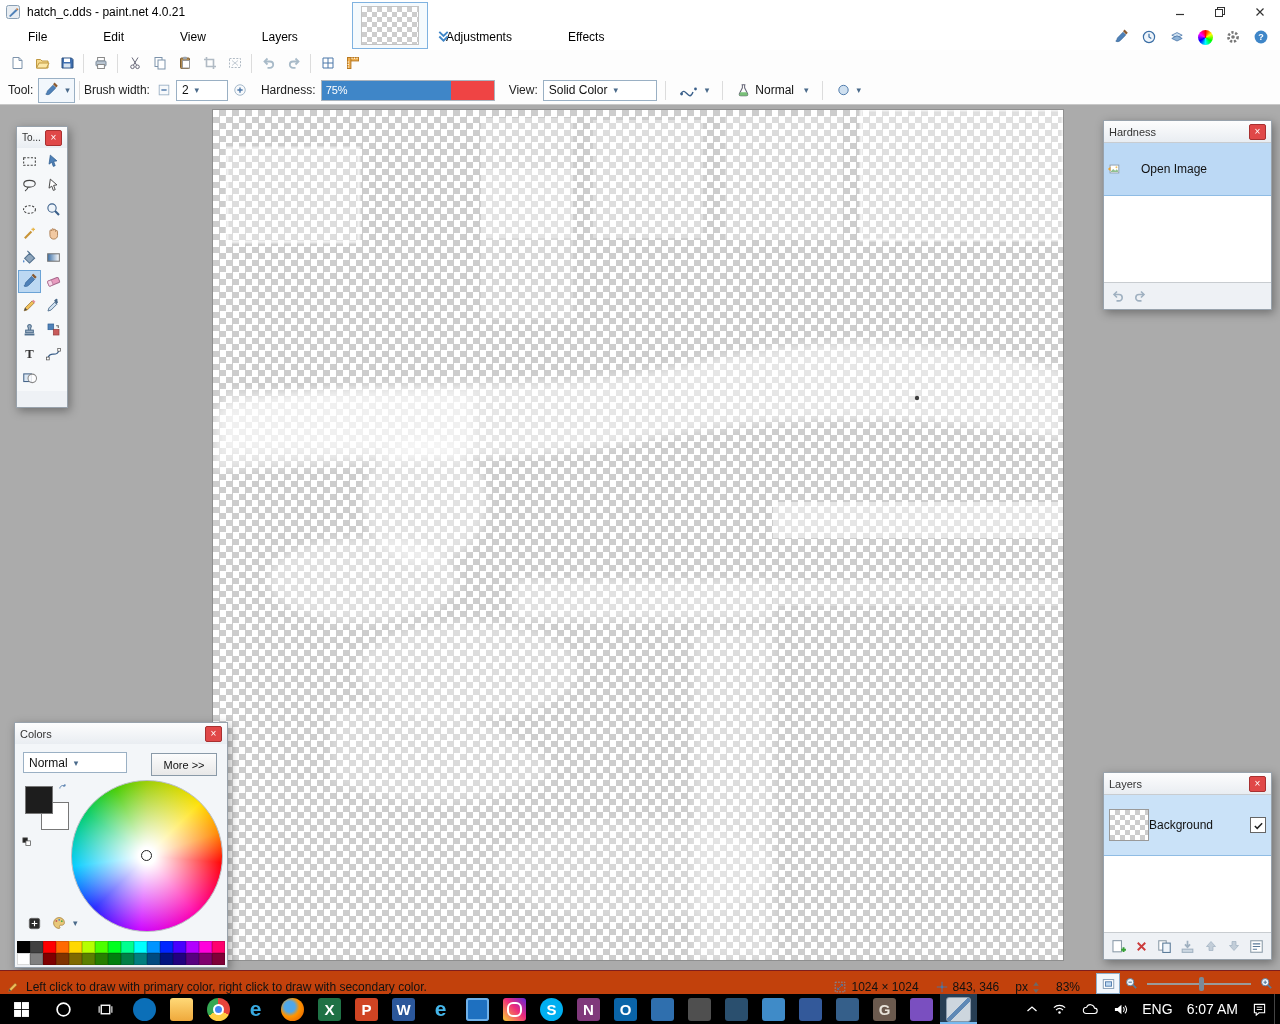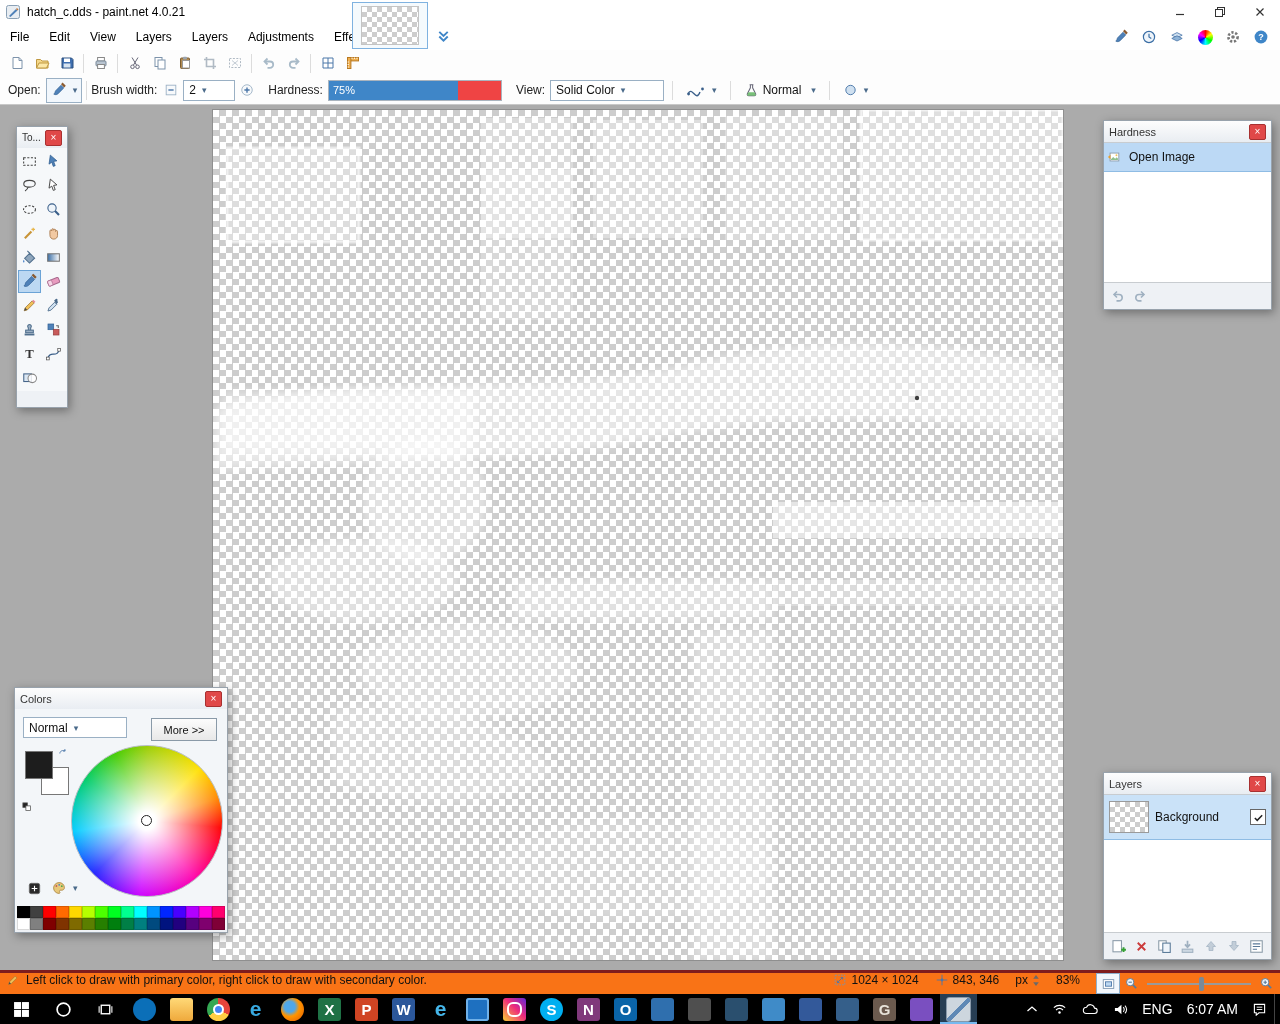--- a/index.html
+++ b/index.html
@@ -8,21 +8,21 @@
        background:#ababab;
        --ckl:#ffffff;--ckd:#cdcdcd;}
   .abs{position:absolute}
   svg{display:block}
   
   .titlebar{left:0;top:0;width:1280px;height:24px;background:#fff;display:flex;align-items:center;border-bottom:1px solid #f0f0f0}
   .titlebar .title{margin-left:6px;font-size:12px;color:#000}
   .win-btns{margin-left:auto;display:flex}
   .win-btn{width:40px;height:23px;display:flex;align-items:center;justify-content:center}
   .menubar{left:0;top:24px;width:1280px;height:26px;background:#fff;display:flex;align-items:center}
-  .menu-item{padding:5px 10px;font-size:12px;color:#000}
+  .menu-item{padding:5px 28px;font-size:12px;color:#000}
   .toolbar{left:0;top:50px;width:1280px;height:26px;background:#fdfdfd;display:flex;align-items:center;padding-left:4px;box-sizing:border-box}
   .tbtn{width:25px;height:24px;display:flex;align-items:center;justify-content:center}
   .sep{width:1px;height:19px;background:#dcdcdc;margin:0 4px}
   .optionsbar{left:0;top:76px;width:1280px;height:29px;background:#fdfdfd;border-bottom:1px solid #c8c8c8;display:flex;align-items:center;padding-left:8px;box-sizing:border-box}
   .opt-label{font-size:12px;color:#222;margin-right:5px}
   .combo{background:#fff;border:1px solid #9ab0c4;height:21px;display:flex;align-items:center;padding:0 5px;font-size:12px;box-sizing:border-box}
   .arr{color:#4a6a8a;font-size:9px;margin-left:6px}
   .dd-btn{height:23px;border:1px solid transparent;display:flex;align-items:center;padding:0 4px}
   .image-tab{left:352px;top:2px;width:76px;height:47px;background:#f5fafd;border:1px solid #7fb2e0;display:flex;align-items:center;justify-content:center;box-sizing:border-box}
   .image-tab .thumb{width:56px;height:37px;border:1px solid #c4c4c4;
@@ -38,48 +38,48 @@
   .fwin-title{height:21px;display:flex;align-items:center;padding:0 5px;font-size:11px;color:#333;background:linear-gradient(#fdfdfd,#e9edf2)}
   .close-red{width:15px;height:14px;margin-left:auto;background:#e04848;border:1px solid #a83030;border-radius:2px;color:#fff;font-size:10px;line-height:11px;display:flex;align-items:center;justify-content:center}
   
   .toolswin{left:16px;top:126px;width:50px;height:280px}
   .tool-grid{display:grid;grid-template-columns:23px 23px;gap:1px;padding:2px 1px;background:#f6f8fa}
   .tool-cell{width:23px;height:23px;display:flex;align-items:center;justify-content:center;border:1px solid transparent;box-sizing:border-box}
   .tool-cell.sel{background:#bcd8f2;border:1px solid #6ba3d6}
   
   .histwin{left:1103px;top:120px;width:167px;height:188px;display:flex;flex-direction:column}
   .hist-body{flex:1;background:#fff;border-top:1px solid #c8ccd0;border-bottom:1px solid #c8ccd0;overflow:hidden}
-  .hist-item{height:20px;display:flex;align-items:center;gap:8px;padding:4px 3px;font-size:12px}
+  .hist-item{height:20px;display:flex;align-items:center;gap:20px;padding:16px 3px;font-size:12px}
   .hist-item.sel{background:#bcd9f5;border-bottom:1px solid #8fbce4}
   .hist-foot{height:26px;display:flex;align-items:center;gap:6px;padding:0 6px}
   
   .layerswin{left:1103px;top:772px;width:167px;height:186px;display:flex;flex-direction:column}
   .layers-body{flex:1;background:#fff;border-top:1px solid #c8ccd0;border-bottom:1px solid #c8ccd0}
-  .layer-row{height:44px;display:flex;align-items:center;gap:6px;padding:0 5px;background:#cae2f8;border-bottom:1px solid #8fbce4}
+  .layer-row{height:44px;display:flex;align-items:center;padding:8px 5px;background:#cae2f8;border-bottom:1px solid #8fbce4}
   .layer-thumb{width:38px;height:30px;border:1px solid #9a9a9a;background:repeating-conic-gradient(var(--ckd) 0% 25%, var(--ckl) 0% 50%);background-size:10px 10px}
   .layer-name{flex:1;font-size:12px}
   .layer-check{width:14px;height:14px;background:#fff;border:1px solid #666;display:flex;align-items:center;justify-content:center}
   .layers-foot{height:26px;display:flex;align-items:center;gap:5px;padding:0 5px}
   .lf-btn{width:19px;height:19px;display:flex;align-items:center;justify-content:center}
   
-  .colorswin{left:14px;top:687px;width:212px;height:244px}
+  .colorswin{left:14px;top:722px;width:212px;height:244px}
   .colors-body{position:relative;height:221px;background:#f3f6f9}
   .more-btn{position:absolute;left:136px;top:9px;width:64px;height:21px;background:linear-gradient(#fcfcfc,#e8e8e8);border:1px solid #8a9aa8;font-size:11px;display:flex;align-items:center;justify-content:center}
   .swatch-pri{position:absolute;left:10px;top:42px;width:26px;height:26px;border:1px solid #777;background:#1d1d1d;z-index:2}
   .swatch-sec{position:absolute;left:26px;top:58px;width:26px;height:26px;border:1px solid #777;background:#fff;z-index:1}
   .wheel{position:absolute;left:56px;top:36px;width:150px;height:150px;border-radius:50%;
      background:
        radial-gradient(circle,#ffffff 0 8%,rgba(255,255,255,0) 72%),
        conic-gradient(from 0deg,#9acd00 0deg,#ffe000 45deg,#ff8800 72deg,#ff0000 95deg,#ff00aa 140deg,#cc00ff 185deg,#2222ff 225deg,#00ccff 262deg,#00cc66 305deg,#44cc00 335deg,#9acd00 360deg);
      border:1px solid #b8bec4}
   .wheel-dot{position:absolute;left:126px;top:106px;width:9px;height:9px;border-radius:50%;border:1.5px solid #222;background:rgba(255,255,255,.85)}
   .pal-grid{position:absolute;left:2px;top:197px;display:grid;grid-template-columns:repeat(16,13px);grid-auto-rows:12px}
   .swatch{width:13px;height:12px;box-sizing:border-box;border:1px solid rgba(0,0,0,.15)}
   
-  .statusbar{left:0;top:970px;width:1280px;height:24px;background:#f97316;border-top:3px solid #7f1d1d;display:flex;align-items:flex-start;padding:0 6px;box-sizing:border-box;font-size:12px}
+  .statusbar{left:0;top:970px;width:1280px;height:24px;background:#c2410c;border-top:1px solid #7f1d1d;display:flex;align-items:flex-end;padding:0 6px;box-sizing:border-box;font-size:12px}
   .sb-group{display:flex;align-items:center;gap:4px;margin-left:16px}
   .slider{position:relative;width:104px;height:16px;margin:0 4px}
   .slider .track{position:absolute;left:0;top:7px;width:104px;height:2px;background:#9a9a9a}
   .slider .thumb{position:absolute;left:52px;top:1px;width:5px;height:14px;background:#7a8a99;border-radius:2px}
   .fit-btn{width:22px;height:19px;border:1px solid #8fb0cc;background:#f2f7fc;display:flex;align-items:center;justify-content:center}
   
   .taskbar{left:0;top:994px;width:1280px;height:30px;background:#000;display:flex;align-items:stretch}
   .tb-slot{width:37px;display:flex;align-items:center;justify-content:center}
   .tb-slot.sys{width:42px}
   .tb-slot.active{background:rgba(103,163,220,.38);box-shadow:inset 0 -2px 0 #76b9f0}
@@ -268,21 +268,21 @@
   <div class="tbtn">
       <svg width="16" height="16" viewBox="0 0 16 16">
         <rect x="2.5" y="2.5" width="11" height="3.4" fill="#f0b050" stroke="#b87820"></rect>
         <rect x="2.5" y="2.5" width="3.4" height="11" fill="#f0b050" stroke="#b87820"></rect>
         <path d="M7 2.5v1.5M9.5 2.5v1.5M12 2.5v1.5M2.5 7h1.5M2.5 9.5h1.5M2.5 12h1.5" stroke="#fff" stroke-width=".8"></path>
       </svg>
     </div>
 </div>
 
 <div class="abs optionsbar">
-  <span class="opt-label">Open:</span>
+  <span class="opt-label">Tool:</span>
   <div class="dd-btn" style="border-color:#9ab0c4;background:#f2f7fc">
     <svg width="16" height="16" viewBox="0 0 16 16">
         <line x1="10.8" y1="1.4" x2="14" y2="4.6" stroke="#8a5a30" stroke-width="2.2"></line>
         <path d="M10 3.2L12.8 6 7.4 11.4c-1.3 1.3-3 1.7-4.6.8 1-.8 1.2-1.8 1.6-3.2z" fill="#4f81b8" stroke="#2c5c8f" stroke-width=".6"></path>
       </svg>
     <span class="arr">▾</span>
   </div>
   <div class="sep"></div>
   <span class="opt-label">Brush width:</span>
   <div class="tbtn" style="width:18px">

